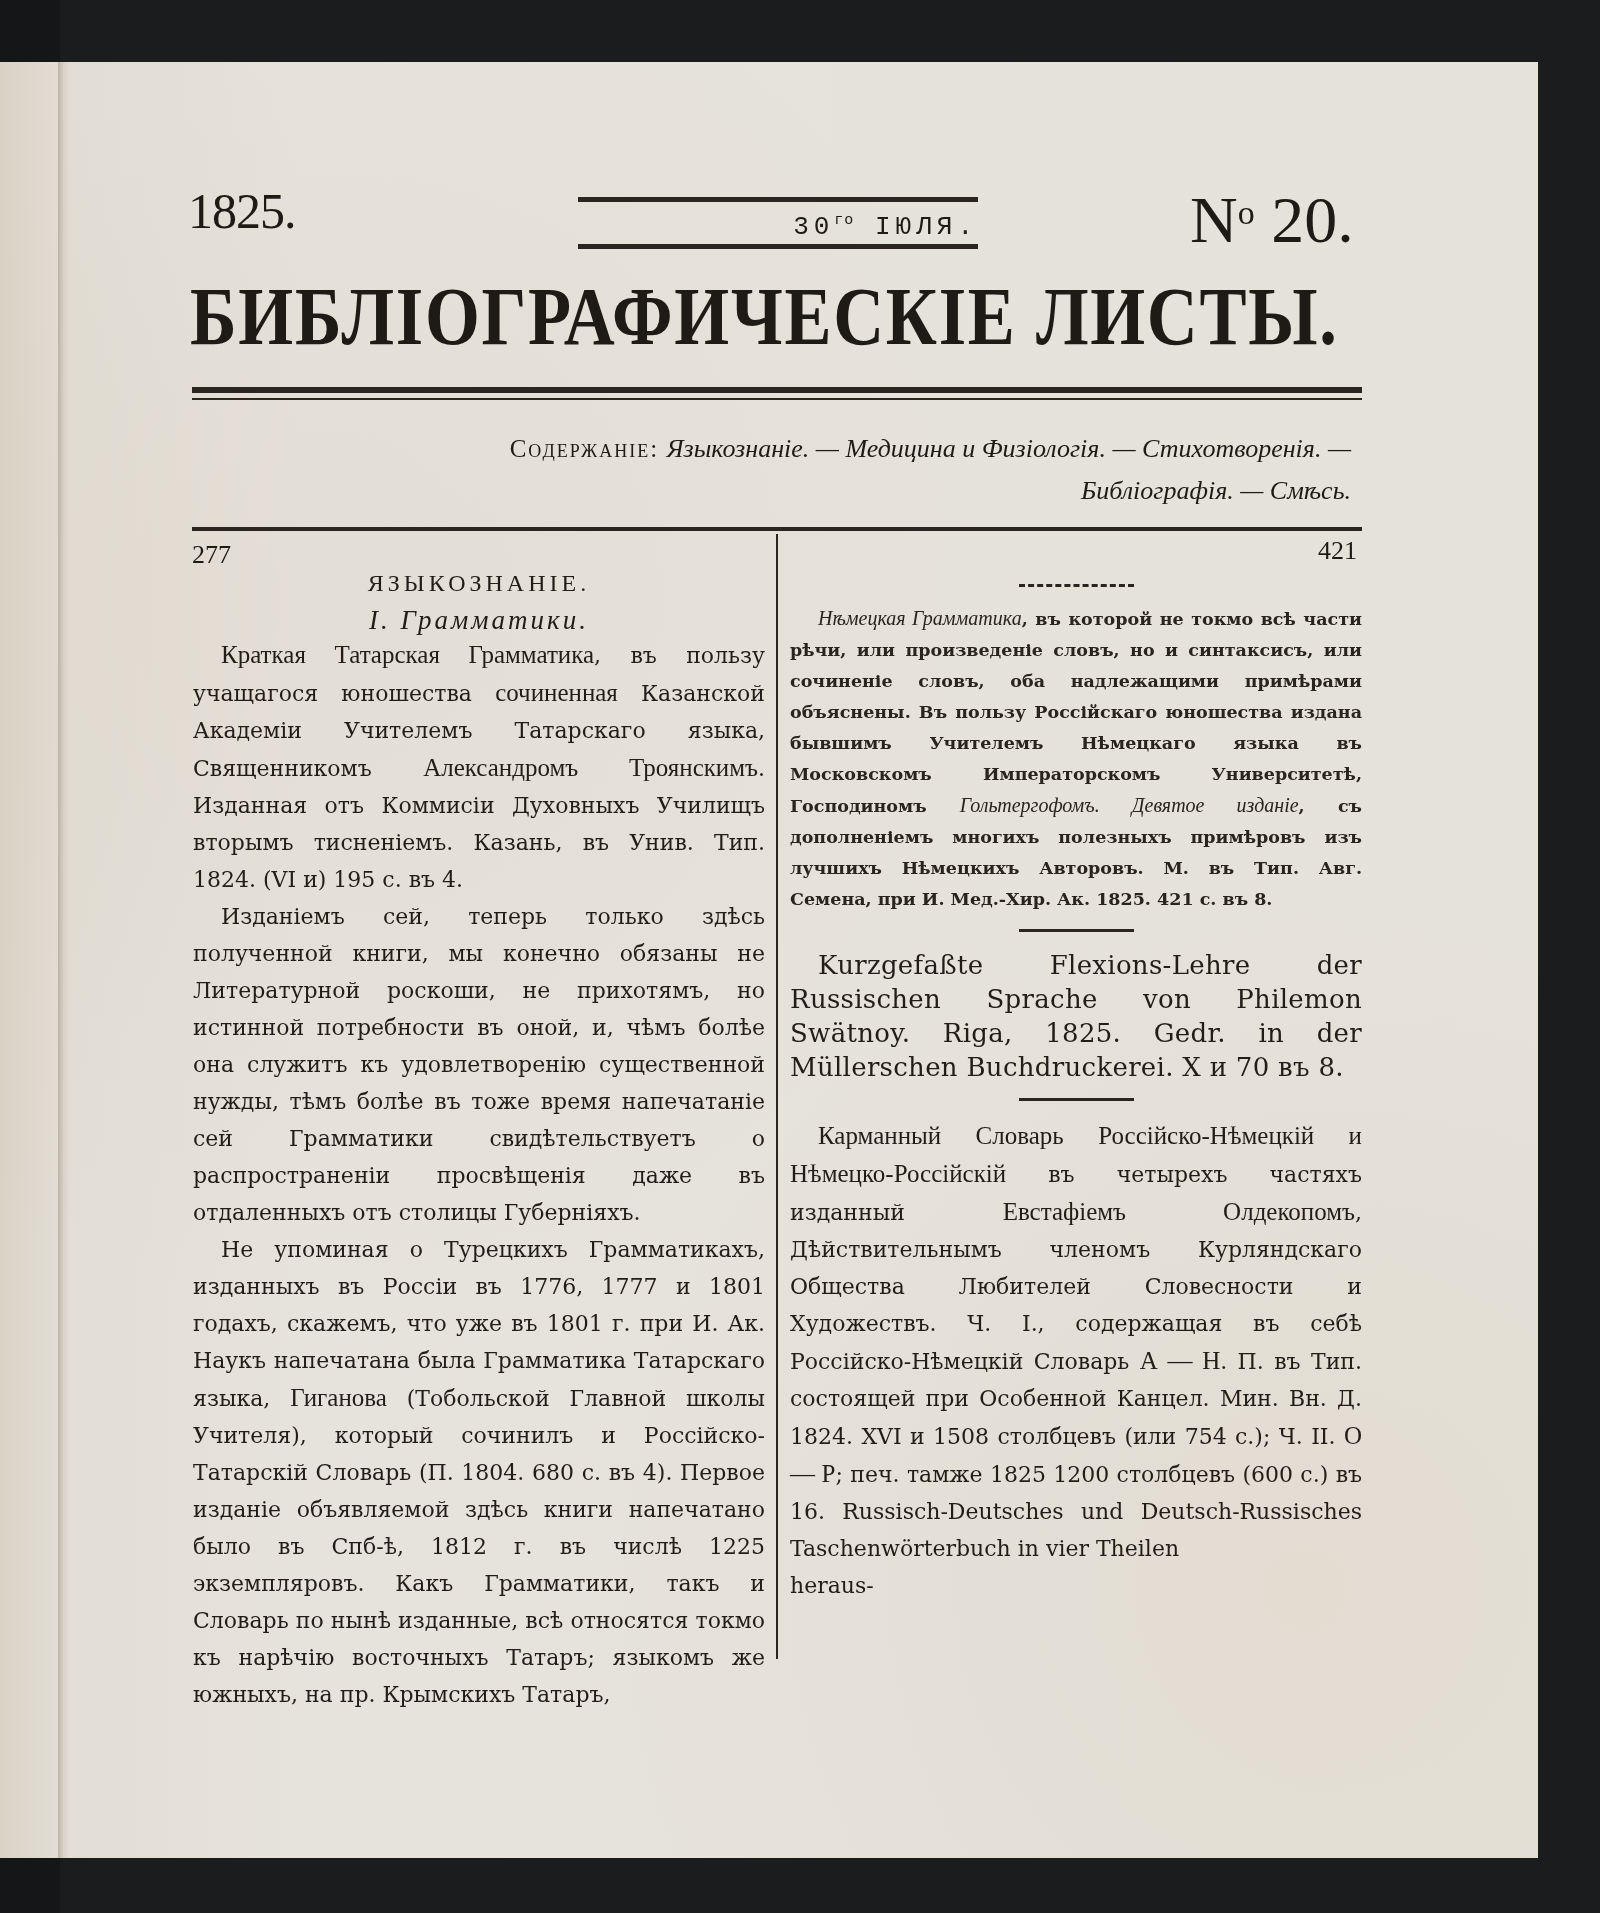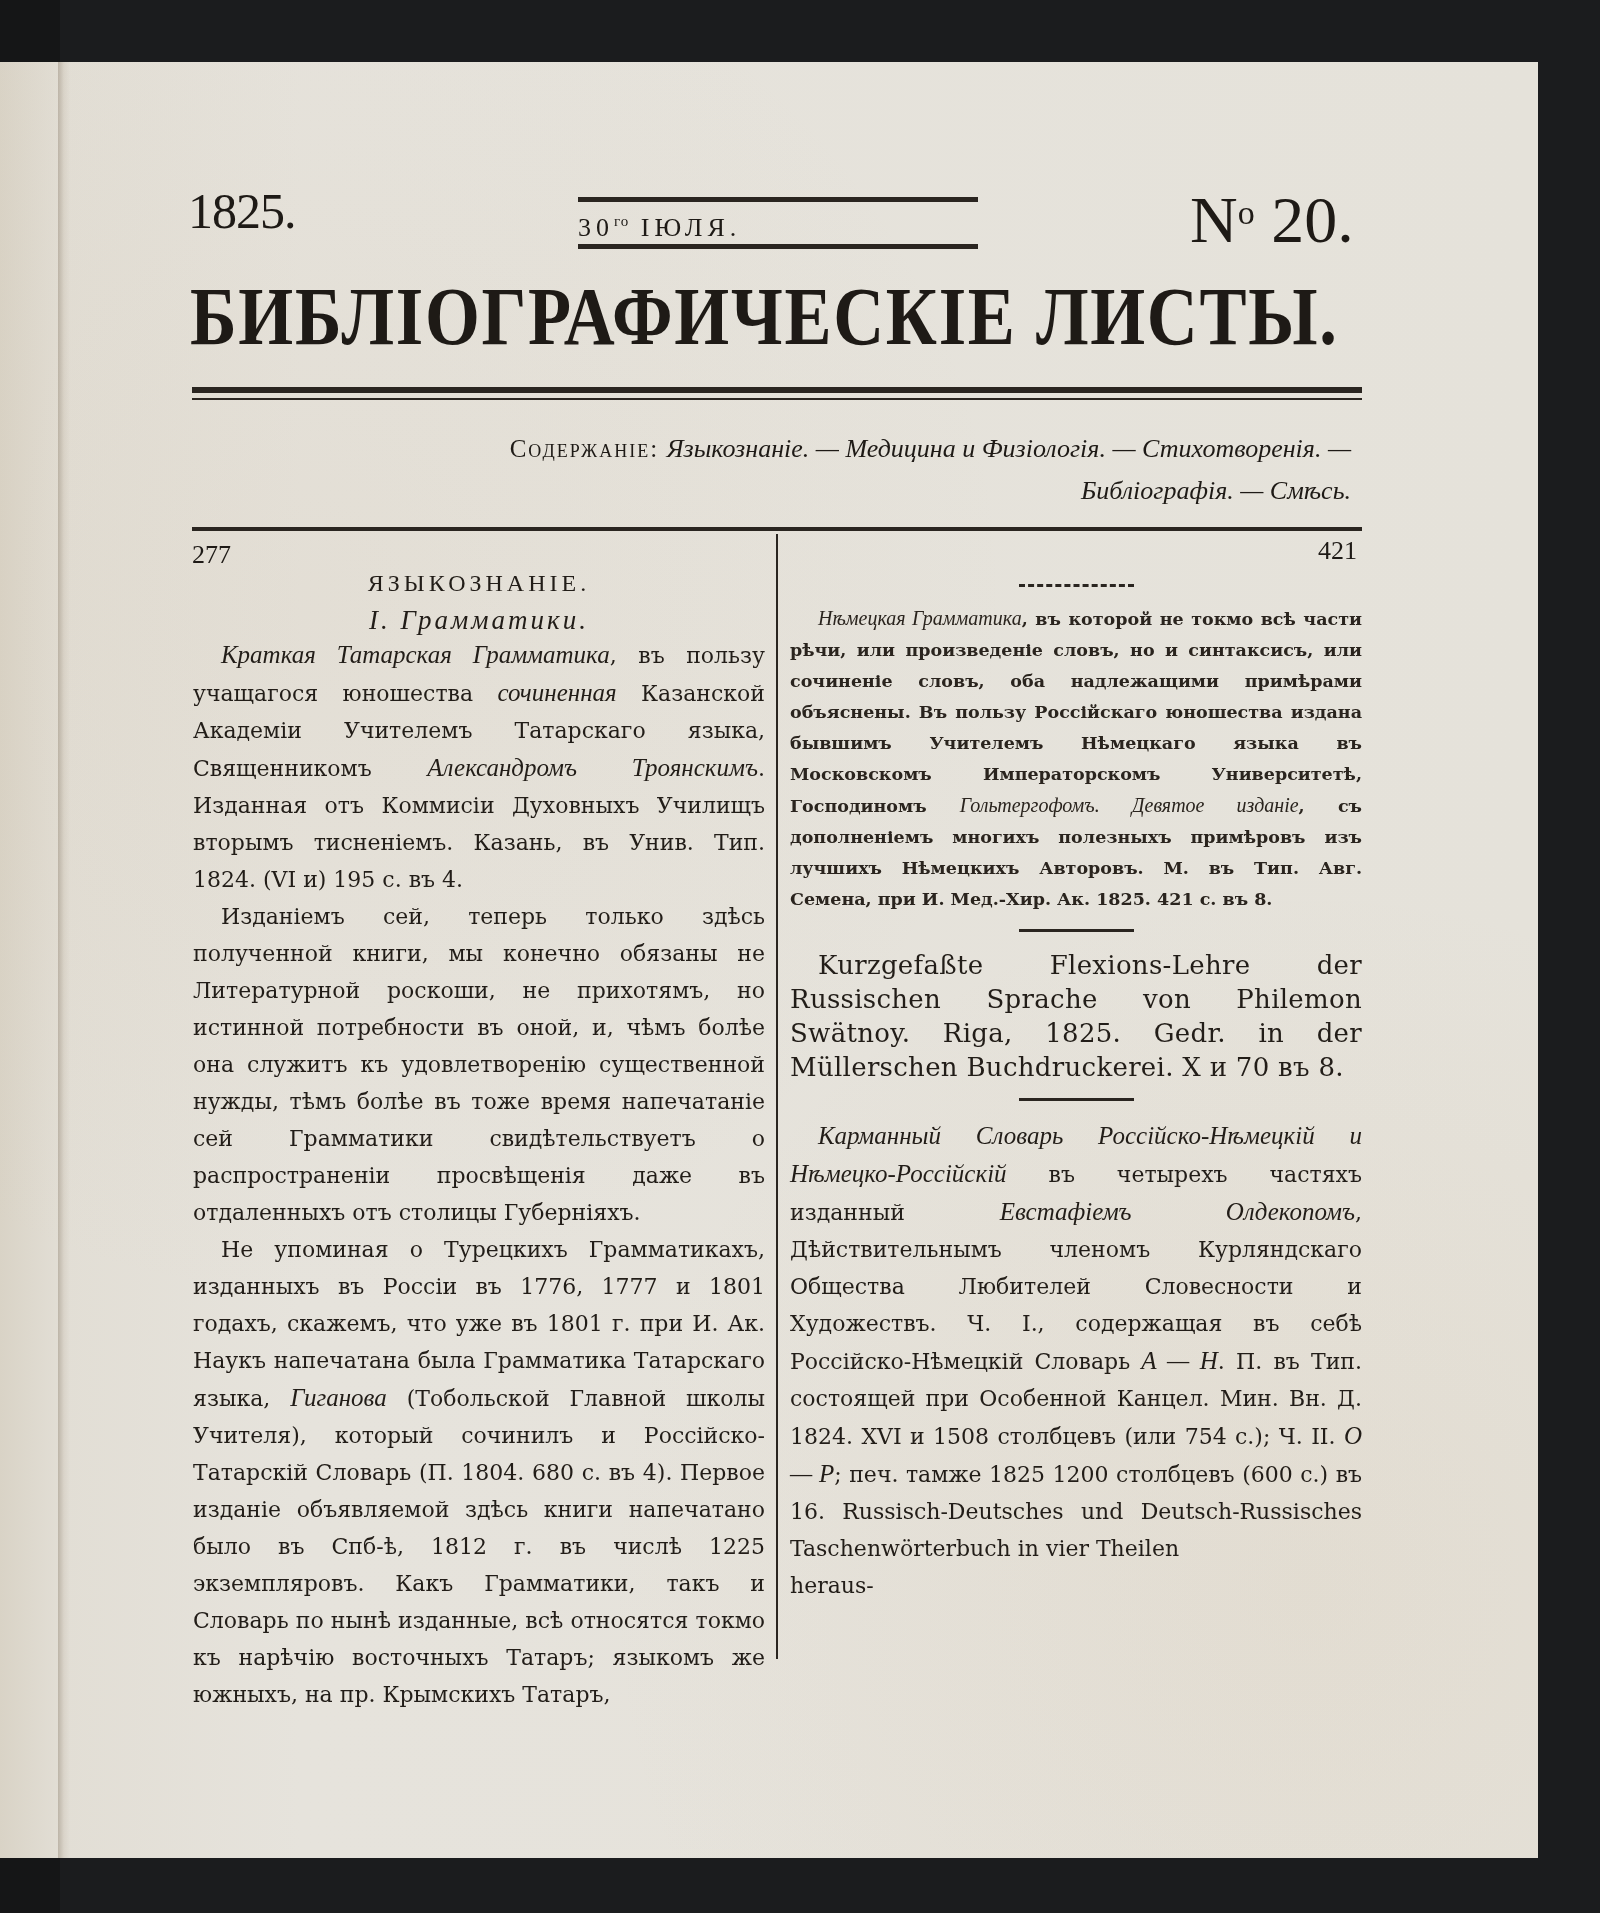--- a/index.html
+++ b/index.html
@@ -22,21 +22,21 @@
     position:absolute; left:58px; top:62px; width:12px; height:1796px;
     background:linear-gradient(90deg, rgba(120,105,85,0.35), rgba(170,155,135,0.15), transparent);
   }
   .abs { position:absolute; }
 
   .year { left:188px; top:182px; font-family:"Liberation Serif", serif; font-size:50px; letter-spacing:-1px; }
   .issue { left:1190px; top:182px; font-family:"Liberation Serif", serif; font-size:66px; }
   .issue sup { font-size:34px; vertical-align:18px; }
 
   .date-box { left:578px; top:197px; width:400px; height:42px; border-top:5px solid #2a2520; border-bottom:5px solid #2a2520; }
-  .date-text { width:100%; text-align:left; font-family:Liberation Serif, serif; font-size:26px; line-height:38px; letter-spacing:5px; }
+  .date-text { width:100%; text-align:right; font-family:Liberation Mono, monospace; font-size:26px; line-height:38px; letter-spacing:5px; }
   .date-text sup { font-size:15px; letter-spacing:1px; }
 
   .masthead { left:190px; top:270px; width:1175px; text-align:center;
     font-family:"Liberation Serif", serif; font-size:82px; font-weight:bold; letter-spacing:2px;
     transform:scaleX(0.86); transform-origin:left; white-space:nowrap; }
 
   .rule-thick { left:192px; top:387px; width:1170px; height:6px; background:#2a2520; }
   .rule-thin { left:192px; top:398px; width:1170px; height:2px; background:#2a2520; }
 
   .contents { left:176px; top:428px; width:1175px; text-align:right; font-size:23px; line-height:42px; }
@@ -51,21 +51,21 @@
   .col-right { left:790px; }
 
   .page-num { font-family:"Liberation Serif", serif; font-size:26px; }
   .pn-left { left:192px; top:540px; }
   .pn-right { left:1318px; top:536px; }
 
   .section-title { text-align:center; font-size:24px; letter-spacing:4px; margin-top:30px; font-family:"Liberation Serif", serif; }
   .subsection { text-align:center; font-style:italic; font-size:27px; letter-spacing:3px; font-family:"Liberation Serif", serif; margin:8px 0 0 0; }
 
   p.body { margin:0; font-size:22px; line-height:37px; text-align:justify; }
-  p.body .i { font-style:italic; font-family:"Liberation Serif", serif; font-size:25px; }
+  p.body .i { font-family:"Liberation Serif", serif; font-size:25px; }
   p.indent { text-indent:28px; }
 
   p.small { margin:0; font-size:17.5px; line-height:31px; text-align:justify; font-weight:bold; color:#2a241e; }
   p.small .i { font-style:italic; font-family:"Liberation Serif", serif; font-weight:normal; font-size:20px; }
   p.gothic { margin:0; font-family:"DejaVu Serif", serif; font-size:26px; line-height:34px; text-align:justify; letter-spacing:0.3px; }
 
   .short-rule { width:115px; height:3px; background:#2a2520; margin:14px auto 16px auto; }
   .short-rule.dashed { background:none; border-top:3px dashed #2a2520; height:0; }
   .right-end { text-align:right; }
 </style>

